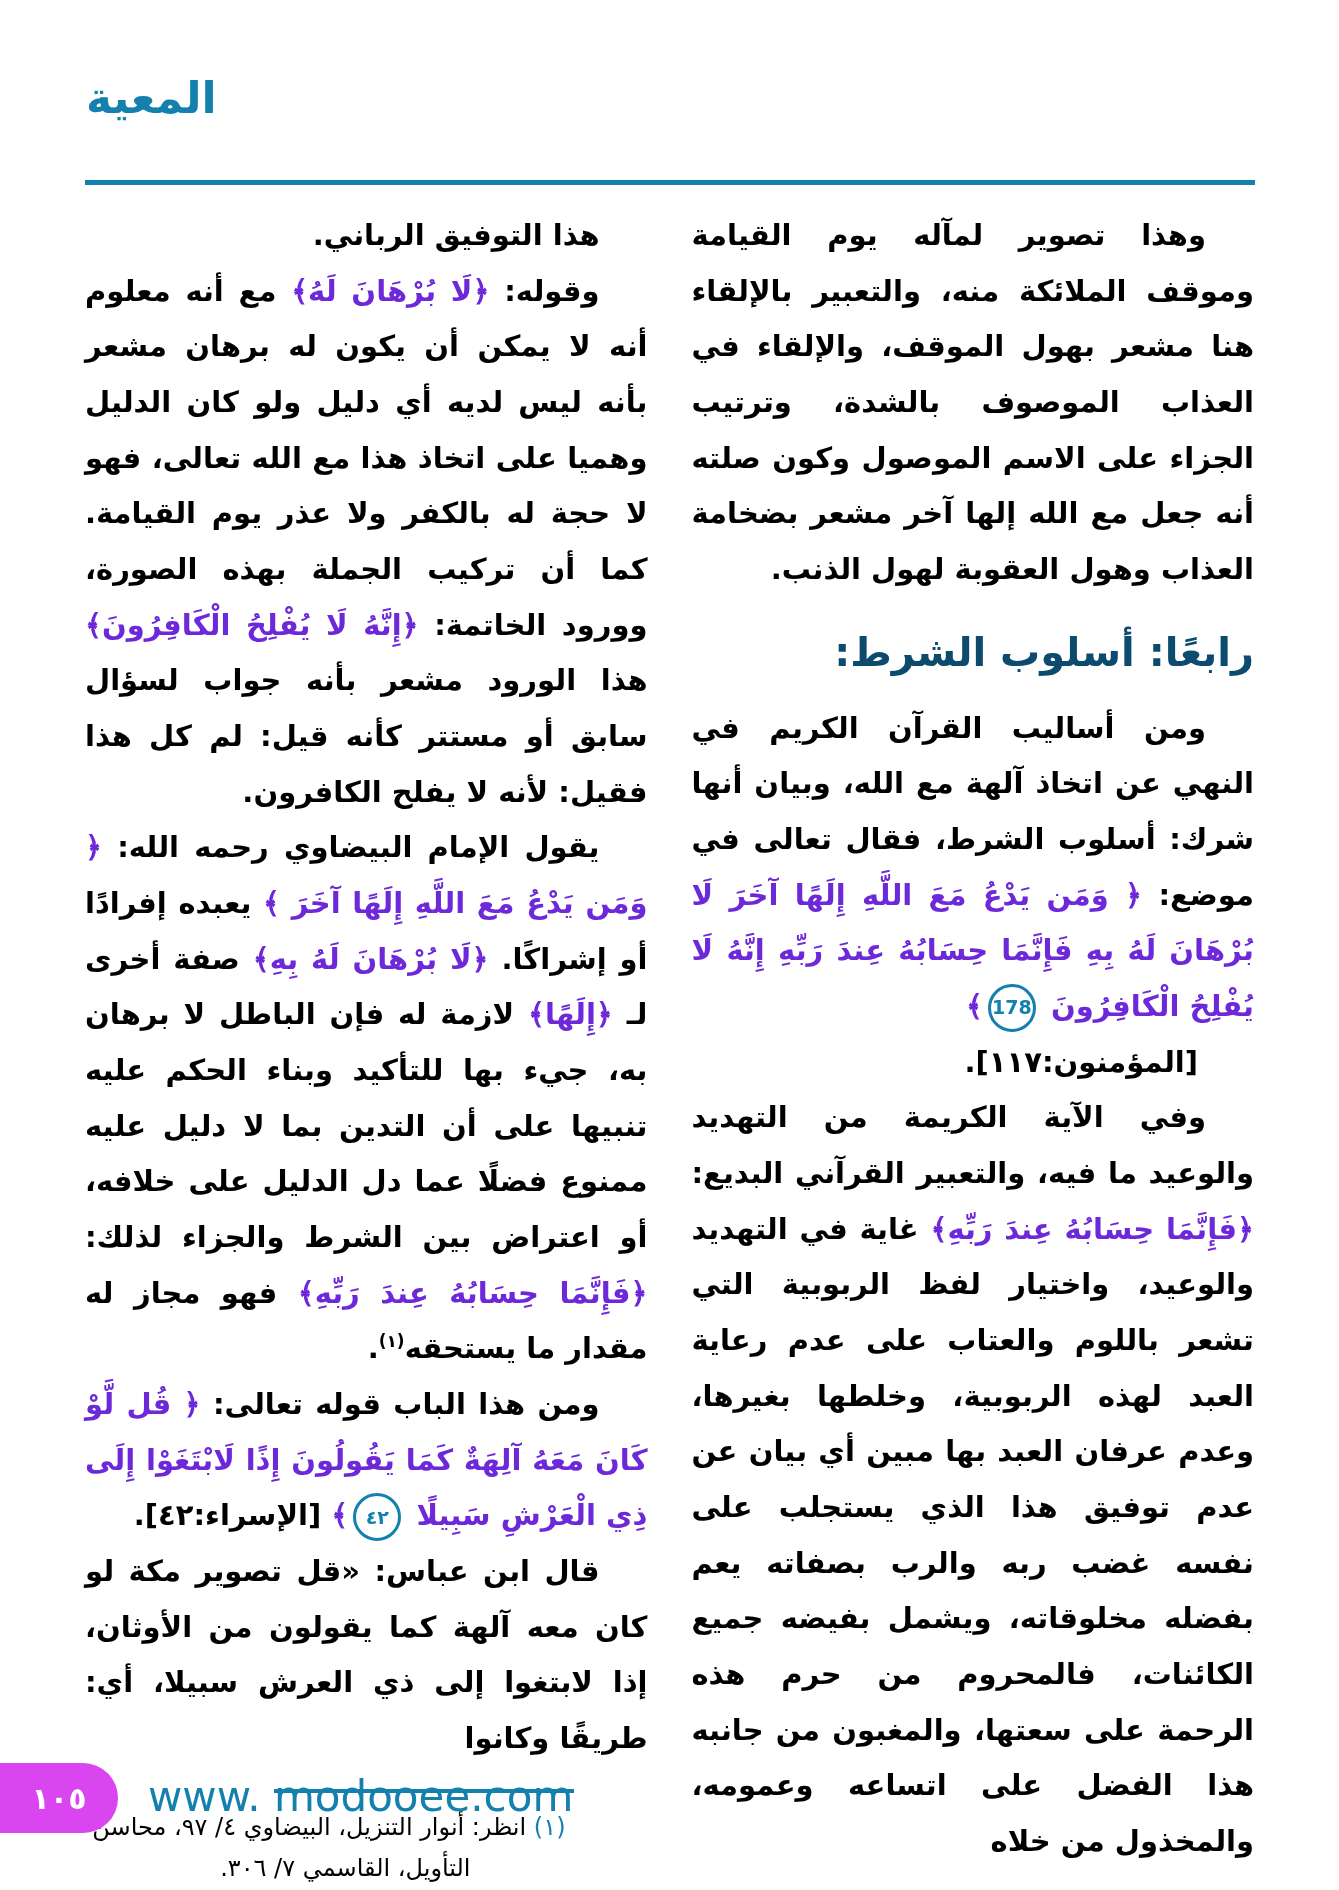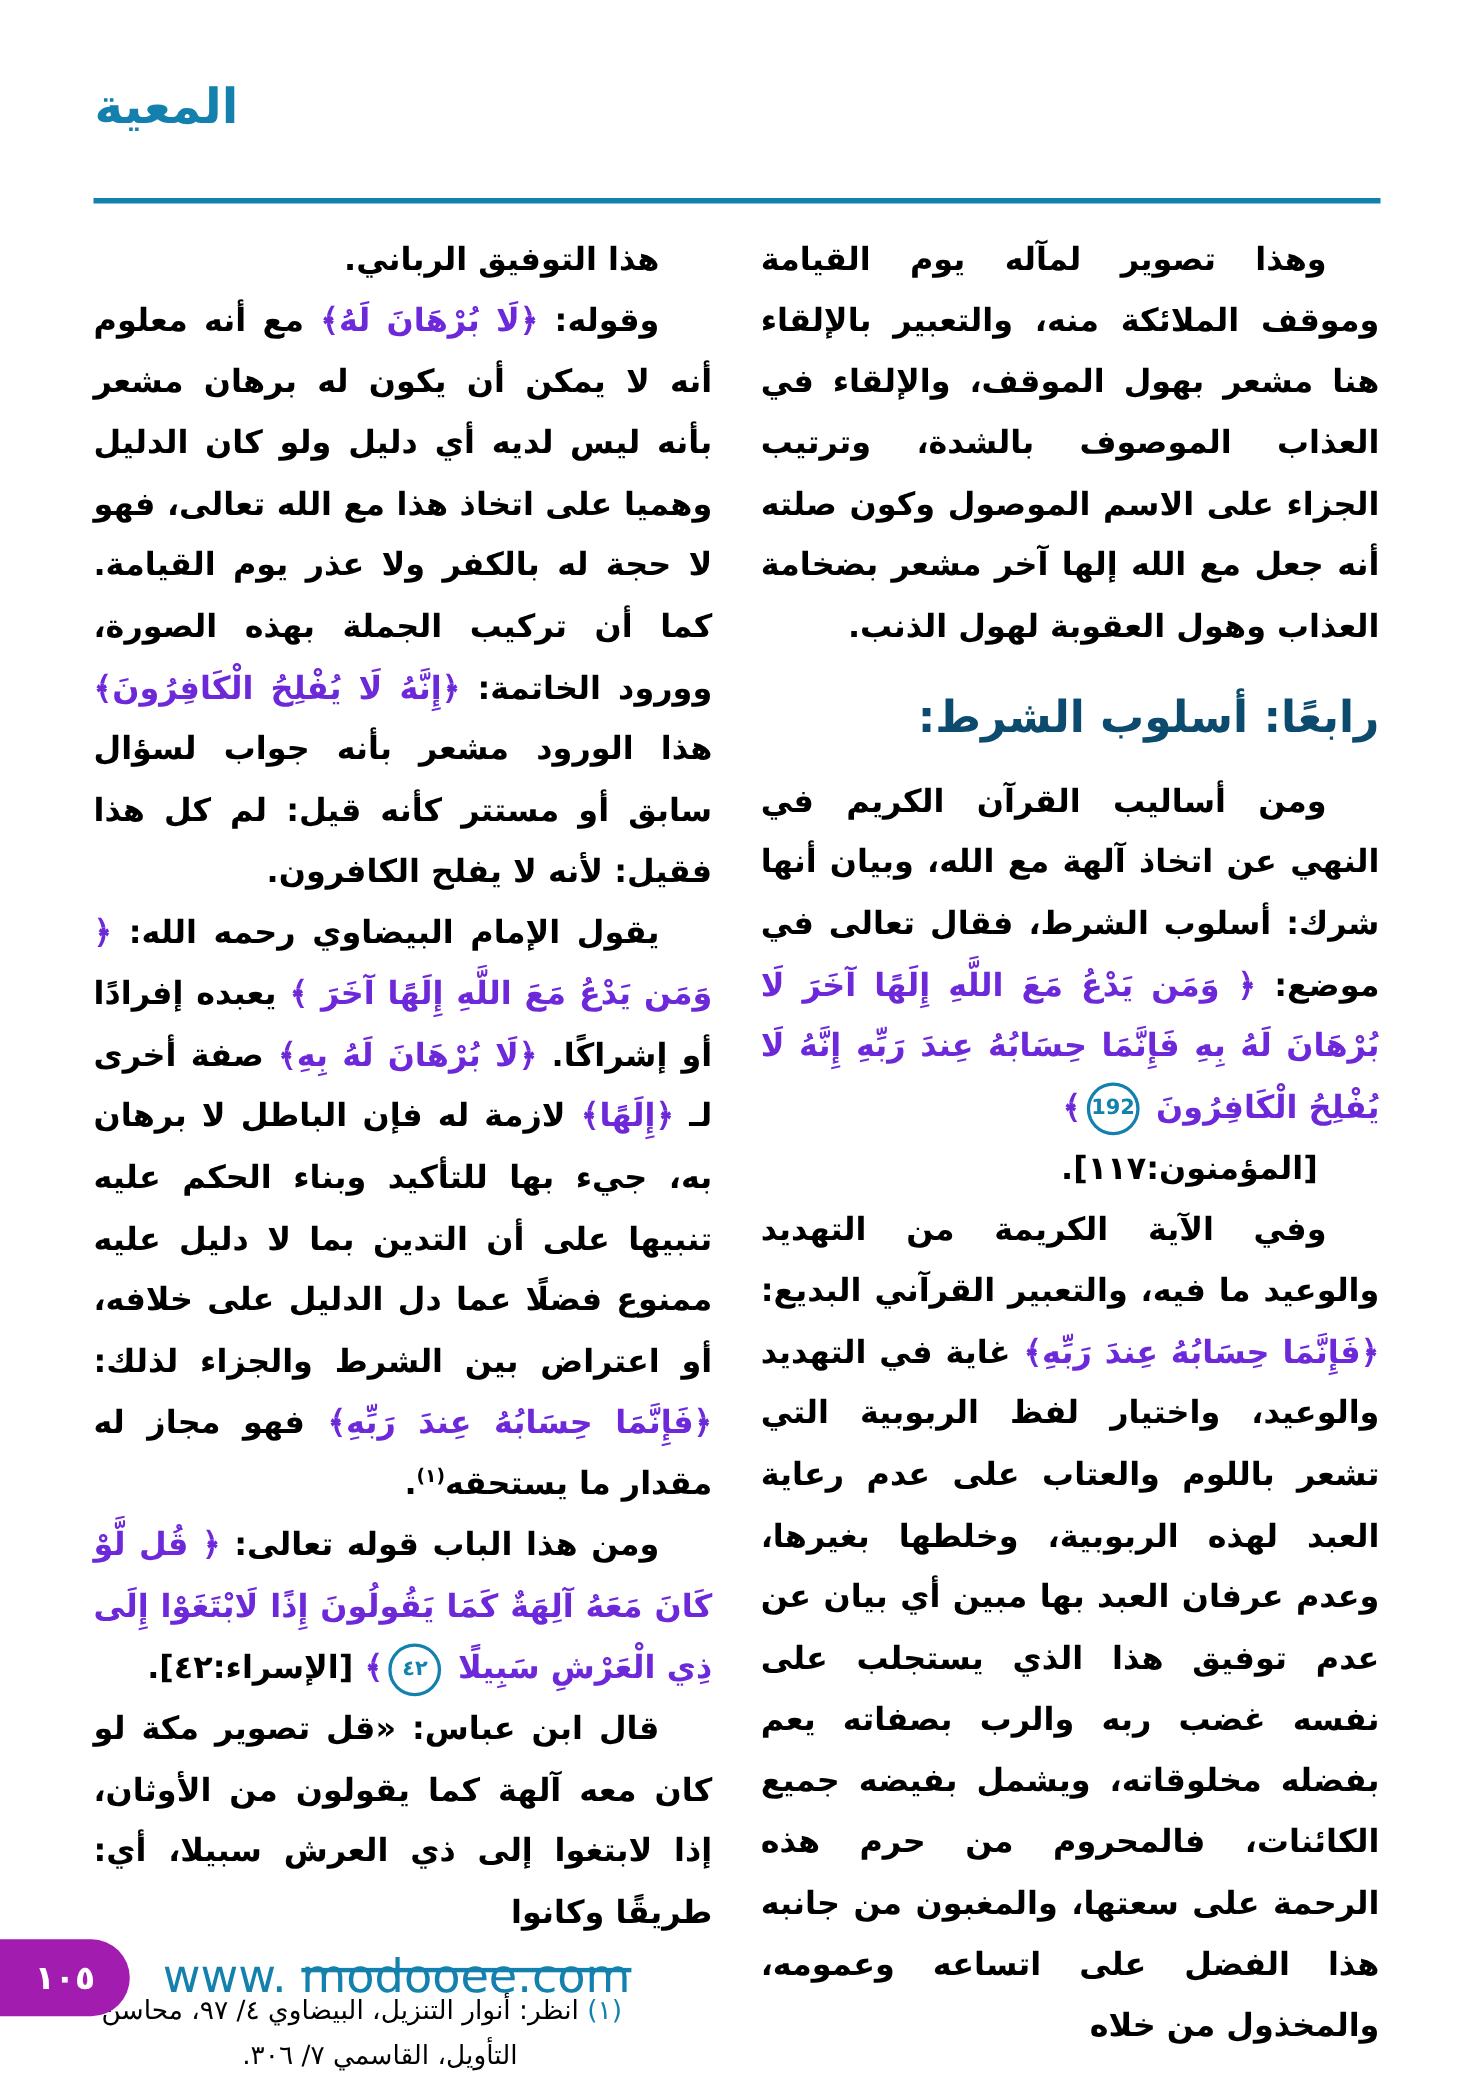--- a/index.html
+++ b/index.html
@@ -58,21 +58,21 @@
     font-size:24px;font-weight:normal;line-height:1.7;
     margin:0 82px 0 0;
     padding-right:95px;text-indent:-95px;
     text-align:right;
   }
   .fn-marker{color:#1480ad;}
   
   .footer-pill{
     position:absolute;left:0;top:1763px;
     width:118px;height:70px;
-    background:#a21caf;
+    background:#d946ef;
     border-radius:0 35px 35px 0;
     display:flex;align-items:center;justify-content:center;
     color:#ffffff;font-size:30px;font-weight:bold;
     letter-spacing:4px;
   }
   .website{
     position:absolute;left:148px;top:1772px;
     color:#1480ad;font-size:42px;direction:ltr;
   }
 </style>
@@ -85,21 +85,21 @@
   <div class="header-rule"></div>
 
   <main class="content" dir="rtl">
 
     <section class="col">
       <p class="para">
         <span>وهذا تصوير لمآله يوم القيامة وموقف الملائكة منه، والتعبير بالإلقاء هنا مشعر بهول الموقف، والإلقاء في العذاب الموصوف بالشدة، وترتيب الجزاء على الاسم الموصول وكون صلته أنه جعل مع الله إلها آخر مشعر بضخامة العذاب وهول العقوبة لهول الذنب.</span>
       </p>
       <h2 class="section-heading">رابعًا: أسلوب الشرط:</h2>
       <p class="para">
-        <span>ومن أساليب القرآن الكريم في النهي عن اتخاذ آلهة مع الله، وبيان أنها شرك: أسلوب الشرط، فقال تعالى في موضع: </span><span class="quran">﴿ وَمَن يَدْعُ مَعَ اللَّهِ إِلَهًا آخَرَ لَا بُرْهَانَ لَهُ بِهِ فَإِنَّمَا حِسَابُهُ عِندَ رَبِّهِ إِنَّهُ لَا يُفْلِحُ الْكَافِرُونَ </span><span class="ayah-circle">192</span><span class="quran">﴾</span>
+        <span>ومن أساليب القرآن الكريم في النهي عن اتخاذ آلهة مع الله، وبيان أنها شرك: أسلوب الشرط، فقال تعالى في موضع: </span><span class="quran">﴿ وَمَن يَدْعُ مَعَ اللَّهِ إِلَهًا آخَرَ لَا بُرْهَانَ لَهُ بِهِ فَإِنَّمَا حِسَابُهُ عِندَ رَبِّهِ إِنَّهُ لَا يُفْلِحُ الْكَافِرُونَ </span><span class="ayah-circle">178</span><span class="quran">﴾</span>
       </p>
       <p class="verse-ref">[المؤمنون:١١٧].</p>
       <p class="para">
         <span>وفي الآية الكريمة من التهديد والوعيد ما فيه، والتعبير القرآني البديع: </span><span class="quran">﴿فَإِنَّمَا حِسَابُهُ عِندَ رَبِّهِ﴾</span><span> غاية في التهديد والوعيد، واختيار لفظ الربوبية التي تشعر باللوم والعتاب على عدم رعاية العبد لهذه الربوبية، وخلطها بغيرها، وعدم عرفان العبد بها مبين أي بيان عن عدم توفيق هذا الذي يستجلب على نفسه غضب ربه والرب بصفاته يعم بفضله مخلوقاته، ويشمل بفيضه جميع الكائنات، فالمحروم من حرم هذه الرحمة على سعتها، والمغبون من جانبه هذا الفضل على اتساعه وعمومه، والمخذول من خلاه</span>
       </p>
     </section>
 
     <section class="col">
       <p class="para">
         <span>هذا التوفيق الرباني.</span>

